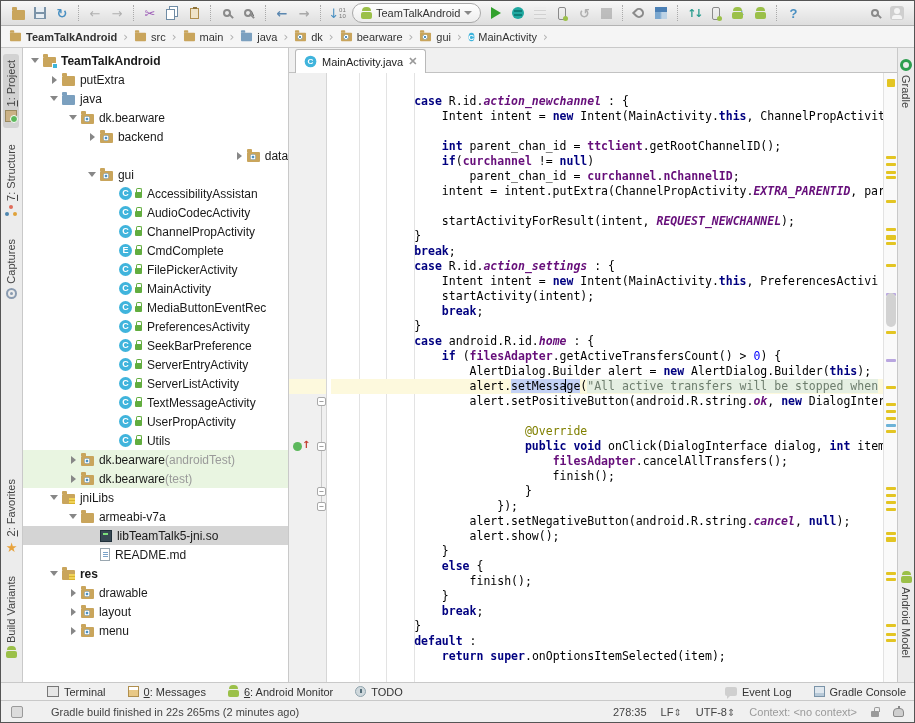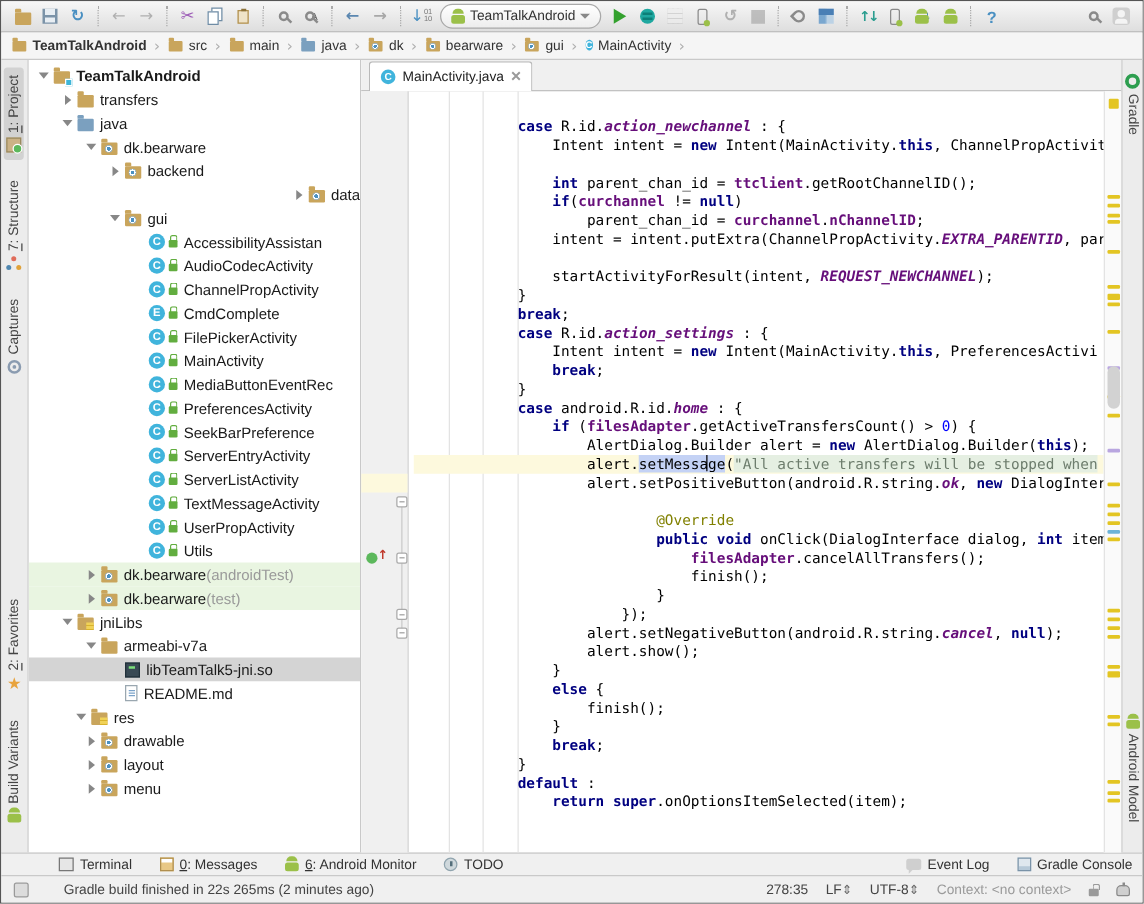--- a/index.html
+++ b/index.html
@@ -339,21 +339,21 @@
             </span>
             <span class="tlabel" style="font-weight: bold;">TeamTalkAndroid</span>
           </div>
           <div class="trow" style="padding-left: 25px;">
             <span class="tarrow">
               <span class="tri-r"></span>
             </span>
             <span class="tree-ic">
               <span class="ic-folder"></span>
             </span>
-            <span class="tlabel">transfers</span>
+            <span class="tlabel">putExtra</span>
           </div>
           <div class="trow" style="padding-left: 25px;">
             <span class="tarrow">
               <span class="tri-d"></span>
             </span>
             <span class="tree-ic">
               <span class="ic-folder blue"></span>
             </span>
             <span class="tlabel">java</span>
           </div>
@@ -564,21 +564,21 @@
             </span>
             <span class="tlabel">libTeamTalk5-jni.so</span>
           </div>
           <div class="trow" style="padding-left: 63px;">
             <span class="tarrow"></span>
             <span class="tree-ic">
               <span class="ic-file"></span>
             </span>
             <span class="tlabel">README.md</span>
           </div>
-          <div class="trow" style="padding-left: 36px;">
+          <div class="trow" style="padding-left: 25px; font-weight: bold;">
             <span class="tarrow">
               <span class="tri-d"></span>
             </span>
             <span class="tree-ic">
               <span class="ic-folder">
                 <span class="libgrid"></span>
               </span>
             </span>
             <span class="tlabel">res</span>
           </div>
@@ -647,20 +647,21 @@
             <div class="cl"><span class="t-p">                </span><span class="t-k">int</span><span class="t-p"> parent_chan_id = </span><span class="t-f">ttclient</span><span class="t-p">.getRootChannelID();</span></div>
             <div class="cl"><span class="t-p">                </span><span class="t-k">if</span><span class="t-p">(</span><span class="t-f">curchannel</span><span class="t-p"> != </span><span class="t-k">null</span><span class="t-p">)</span></div>
             <div class="cl"><span class="t-p">                    parent_chan_id = </span><span class="t-f">curchannel</span><span class="t-p">.</span><span class="t-f">nChannelID</span><span class="t-p">;</span></div>
             <div class="cl"><span class="t-p">                intent = intent.putExtra(ChannelPropActivity.</span><span class="t-c">EXTRA_PARENTID</span><span class="t-p">, par</span></div>
             <div class="cl"></div>
             <div class="cl"><span class="t-p">                startActivityForResult(intent, </span><span class="t-c">REQUEST_NEWCHANNEL</span><span class="t-p">);</span></div>
             <div class="cl"><span class="t-p">            }</span></div>
             <div class="cl"><span class="t-p">            </span><span class="t-k">break</span><span class="t-p">;</span></div>
             <div class="cl"><span class="t-p">            </span><span class="t-k">case</span><span class="t-p"> R.id.</span><span class="t-c">action_settings</span><span class="t-p"> : {</span></div>
             <div class="cl"><span class="t-p">                Intent intent = </span><span class="t-k">new</span><span class="t-p"> Intent(MainActivity.</span><span class="t-k">this</span><span class="t-p">, PreferencesActivi</span></div>
+            <div class="cl"><span class="t-p">                startActivity(intent);</span></div>
             <div class="cl"><span class="t-p">                </span><span class="t-k">break</span><span class="t-p">;</span></div>
             <div class="cl"><span class="t-p">            }</span></div>
             <div class="cl"><span class="t-p">            </span><span class="t-k">case</span><span class="t-p"> android.R.id.</span><span class="t-c">home</span><span class="t-p"> : {</span></div>
             <div class="cl"><span class="t-p">                </span><span class="t-k">if</span><span class="t-p"> (</span><span class="t-f">filesAdapter</span><span class="t-p">.getActiveTransfersCount() &gt; </span><span class="t-n">0</span><span class="t-p">) {</span></div>
             <div class="cl"><span class="t-p">                    AlertDialog.Builder alert = </span><span class="t-k">new</span><span class="t-p"> AlertDialog.Builder(</span><span class="t-k">this</span><span class="t-p">);</span></div>
             <div class="cl caret-row"><span class="t-p">                    alert.</span><span class="t-hl">setMessa</span><span class="caret-b"></span><span class="t-hl">ge</span><span class="t-p">(</span><span class="t-s">"All active transfers will be stopped when</span></div>
             <div class="cl"><span class="t-p">                    alert.setPositiveButton(android.R.string.</span><span class="t-c">ok</span><span class="t-p">, </span><span class="t-k">new</span><span class="t-p"> DialogInter</span></div>
             <div class="cl"></div>
             <div class="cl"><span class="t-p">                            </span><span class="t-a">@Override</span></div>
             <div class="cl"><span class="t-p">                            </span><span class="t-k">public</span><span class="t-p"> </span><span class="t-k">void</span><span class="t-p"> onClick(DialogInterface dialog, </span><span class="t-k">int</span><span class="t-p"> item</span></div>

